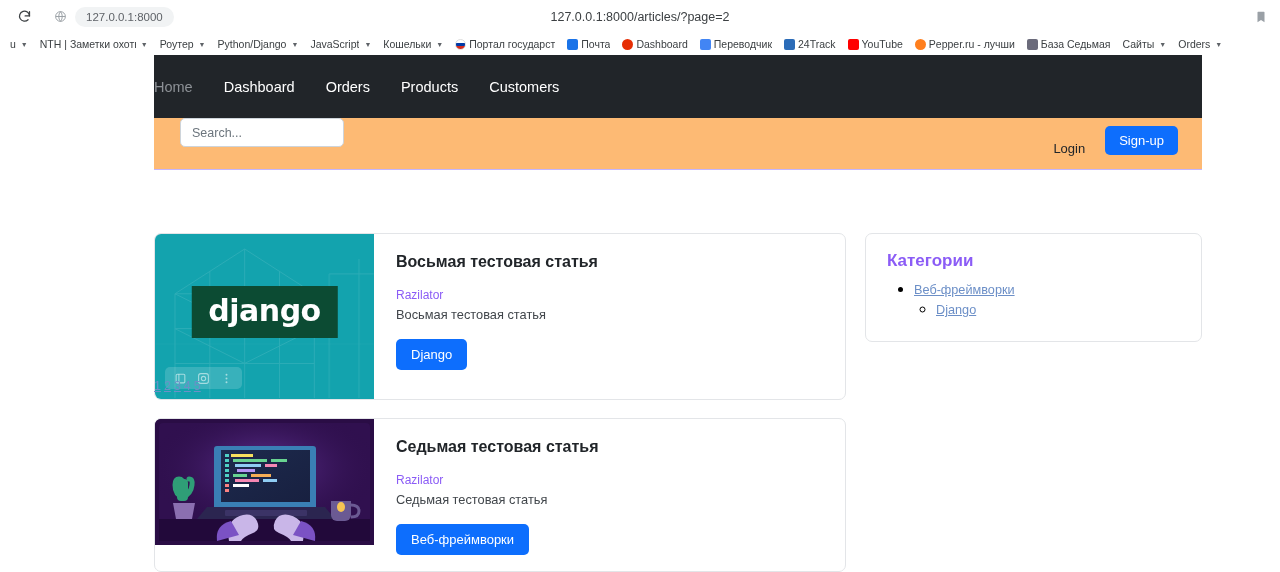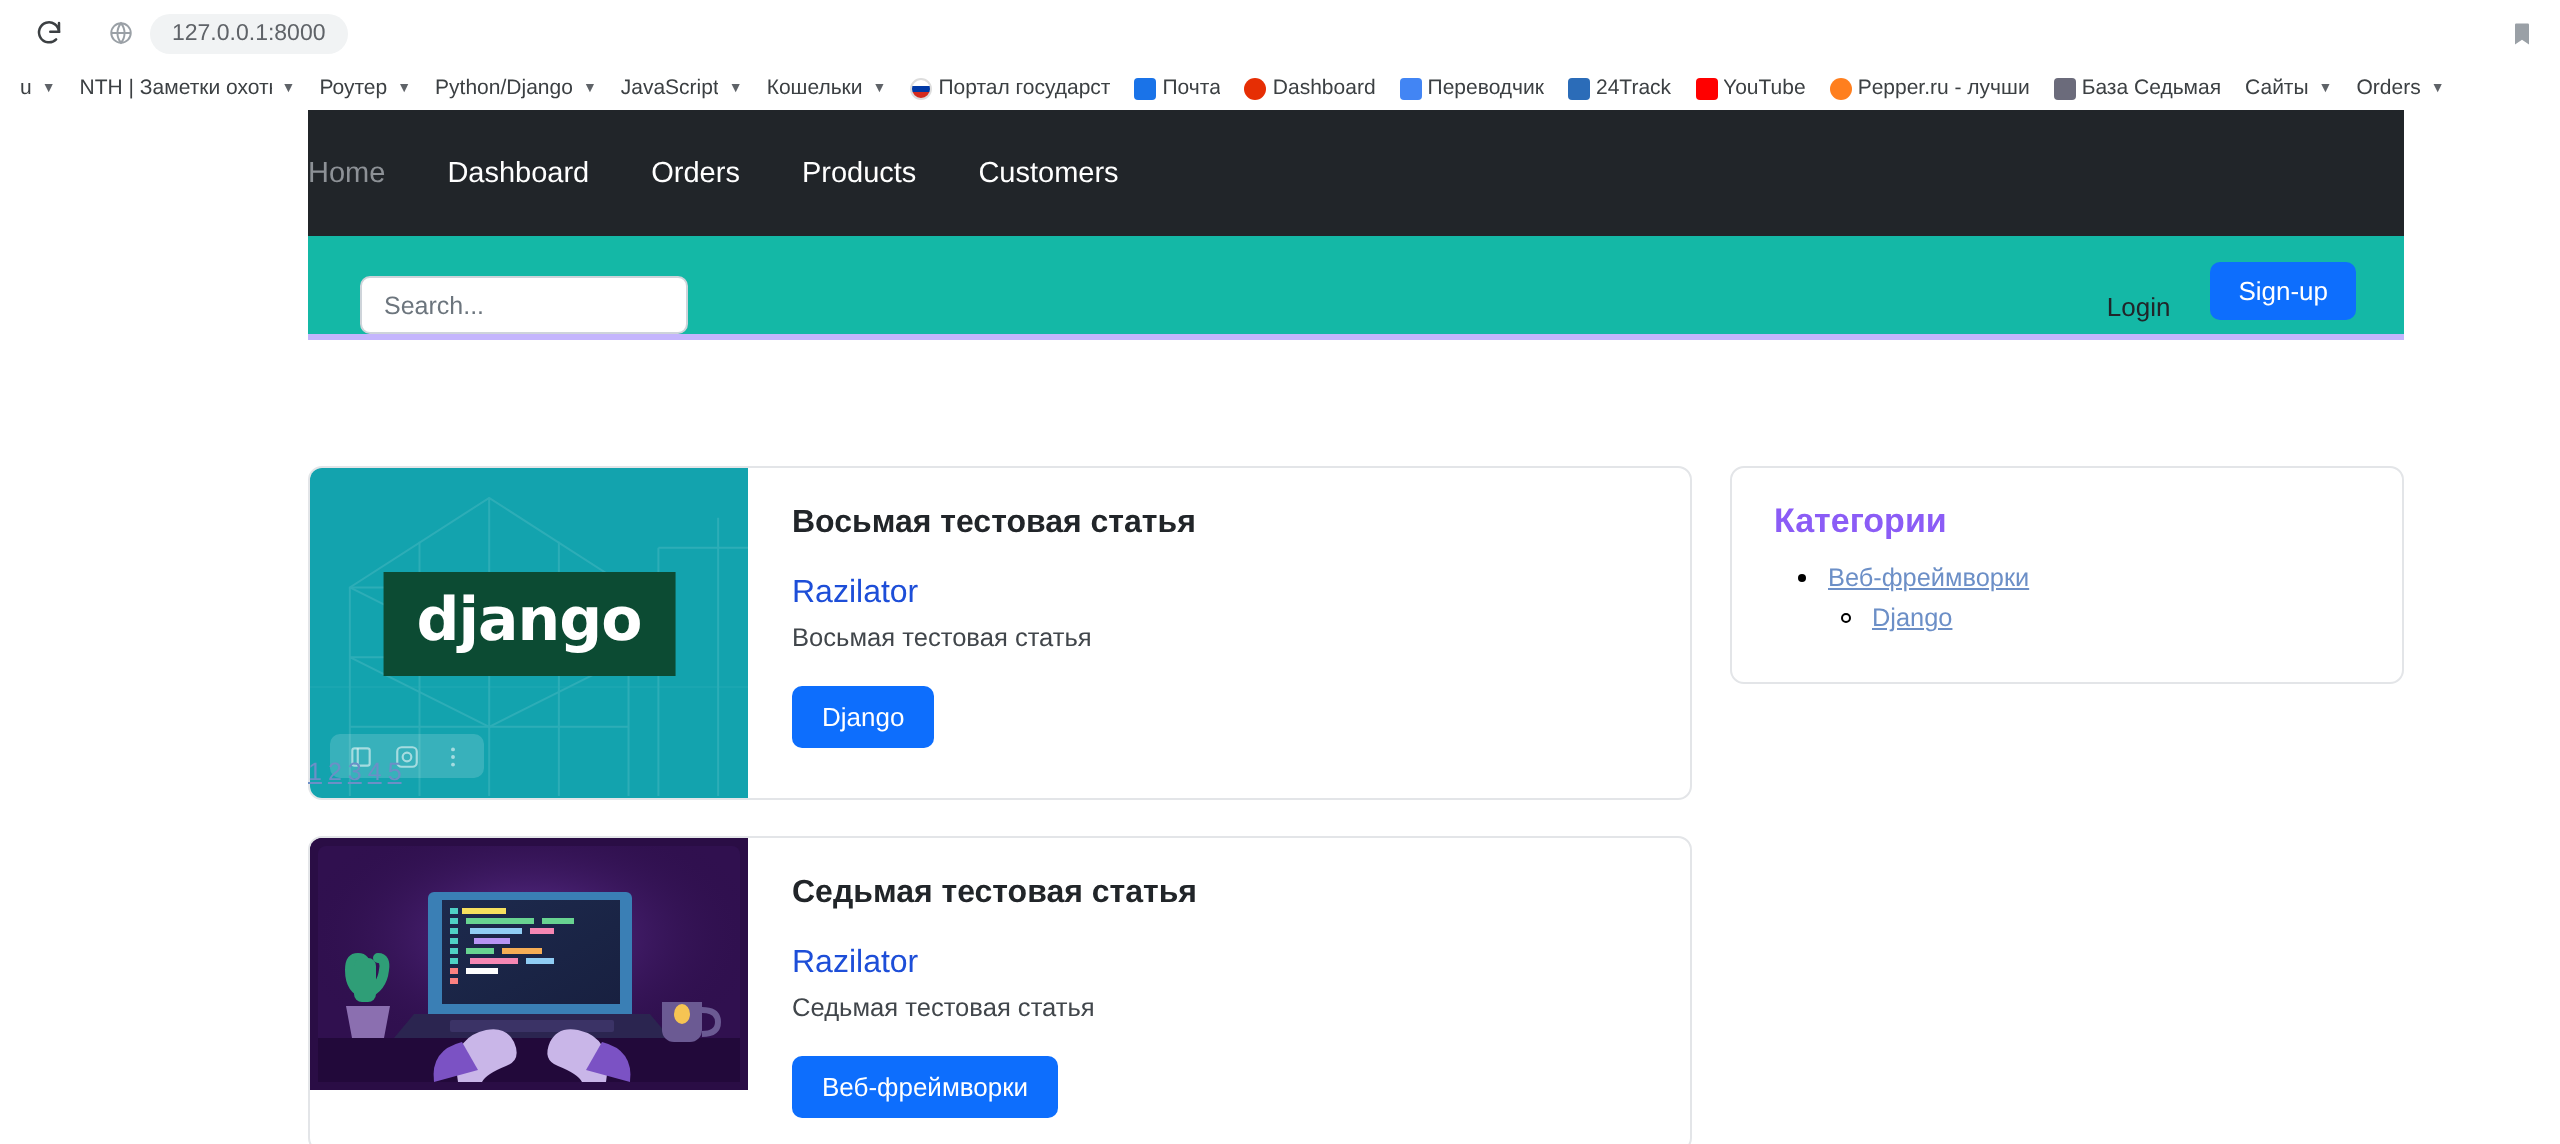--- a/index.html
+++ b/index.html
@@ -141,26 +141,26 @@
     cursor: pointer;
   }
   .nav-link.muted { color: #8d9196; }
 
   .subbar {
     position: absolute;
     left: 154px;
     top: 63px;
     width: 1048px;
     height: 52px;
-    background: #14b8a6;
-    display: flex;
-    align-items: flex-end;
+    background: #fdba74;
+    display: flex;
+    align-items: flex-start;
     justify-content: space-between;
     padding: 0 24px 0 26px;
-    border-bottom: 3px solid #c4b5fd;
+    border-bottom: 1px solid #c4b5fd;
   }
   .search-input {
     width: 164px;
     height: 29px;
     border: 1px solid #ced4da;
     border-radius: 5px;
     padding: 0 11px;
     font-size: 12.5px;
     color: #212529;
     font-family: "Liberation Sans", sans-serif;
@@ -219,22 +219,22 @@
     flex: 1;
     padding: 19px 22px 16px 22px;
   }
   .card-title {
     font-size: 16px;
     font-weight: bold;
     color: #212529;
     margin: 0 0 7px 0;
   }
   .card-author {
-    font-size: 16px;
-    color: #1d4ed8;
+    font-size: 12px;
+    color: #8b5cf6;
     margin: 17px 0 5px 0;
   }
   .card-text {
     font-size: 12.8px;
     color: #41464b;
     margin: 0 0 17px 0;
   }
   .tag-btn {
     display: inline-block;
     background: #0d6efd;
@@ -353,20 +353,21 @@
     </div>
     <div class="site-info-icon">
       <svg width="13" height="13" viewBox="0 0 24 24" fill="none" stroke="currentColor" stroke-width="1.8">
         <circle cx="12" cy="12" r="9"></circle>
         <path d="M3 12h18M12 3a14 14 0 0 1 0 18A14 14 0 0 1 12 3z"></path>
       </svg>
     </div>
     <div class="omnibox-pill">
       <span>127.0.0.1:8000</span>
     </div>
+    <div class="page-url-center">127.0.0.1:8000/articles/?page=2</div>
     <div class="bookmark-flag-icon">
       <svg width="14" height="16" viewBox="0 0 24 24" fill="currentColor">
         <path d="M7 3h10a1 1 0 0 1 1 1v17l-6-4-6 4V4a1 1 0 0 1 1-1z"></path>
       </svg>
     </div>
   </div>
 
   <div class="bookmarks-bar" id="bookmarks-bar">
       <div class="bm">
         <span class="bm-label">u</span>

